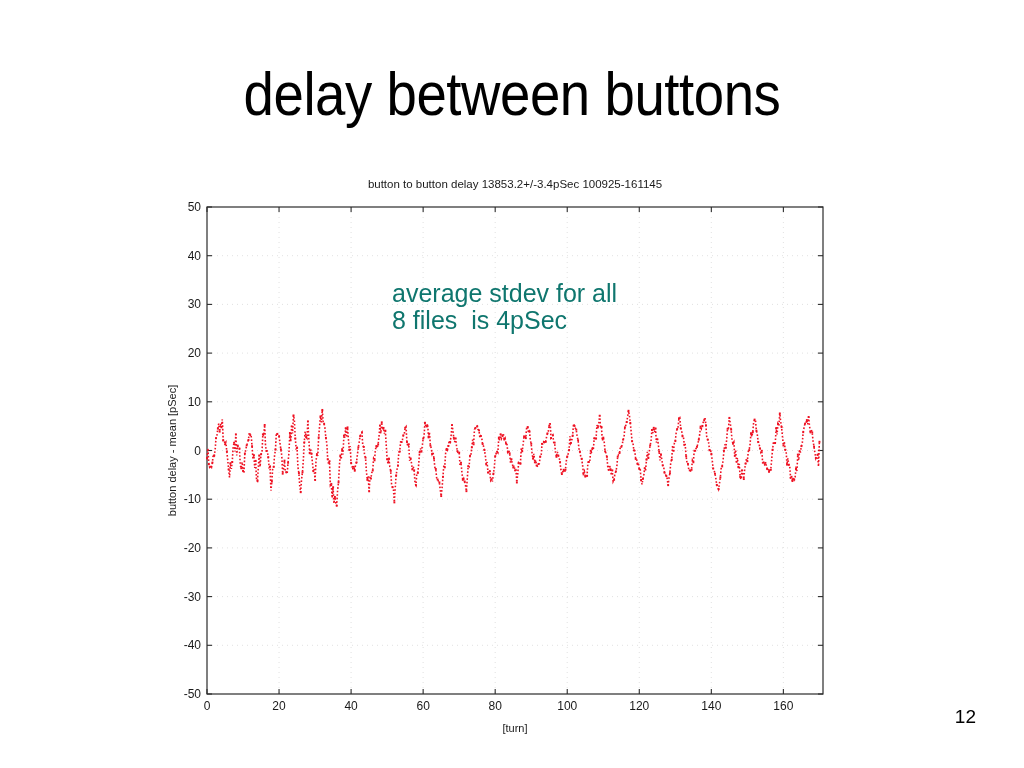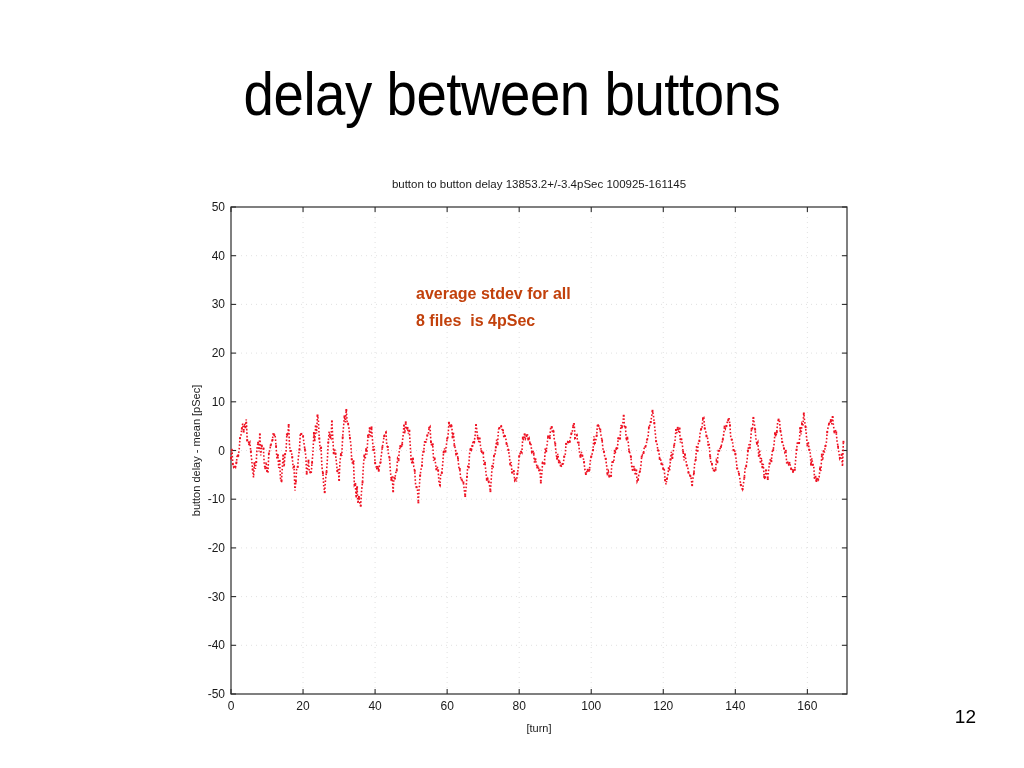--- a/index.html
+++ b/index.html
@@ -25,45 +25,44 @@
   
   #page-number{
     position:absolute;right:48px;bottom:40px;
     font-size:19px;color:#000;
     font-family:"Liberation Sans",sans-serif;
   }
 
   
   #figure{
     position:absolute;left:160px;top:178px;
-    width:690px;height:560px;margin-left:24px;
+    width:690px;height:560px;
   }
   #fig-title{
     position:absolute;left:47px;top:0px;width:616px;
     text-align:center;
     font-size:11.5px;color:#1a1a1a;
     font-family:"Liberation Sans",sans-serif;
     white-space:nowrap;
   }
   #plot-svg{position:absolute;left:0;top:0;}
 
   .axis-label,.tick-text{
     font-family:"Liberation Sans",sans-serif;
     fill:#1a1a1a;
   }
   .tick-text{font-size:12px;}
   .axis-label{font-size:11px;}
 
   
   #annotation{
     position:absolute;left:232px;top:102px;
-    font-size:16px;line-height:27px;color:#c2410c;
+    font-size:25px;line-height:27px;color:#0f766e;
     font-family:"Liberation Sans",sans-serif;
     white-space:pre;
-    font-weight:bold;
   }
 </style>
 </head>
 <body>
 
 <div id="slide">
 
   <div id="slide-title">delay between buttons</div>
 
   <div id="figure">

